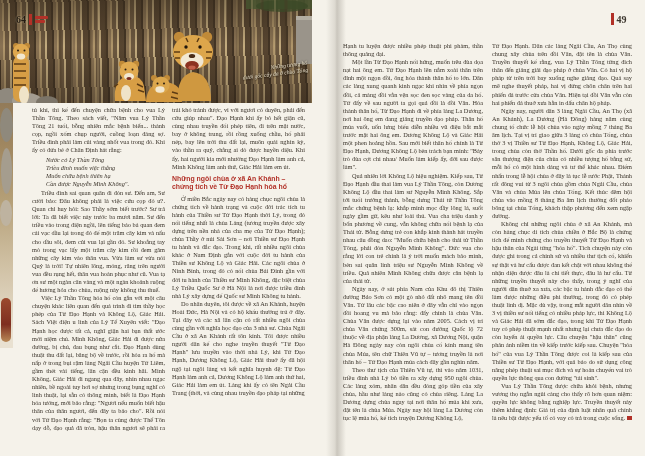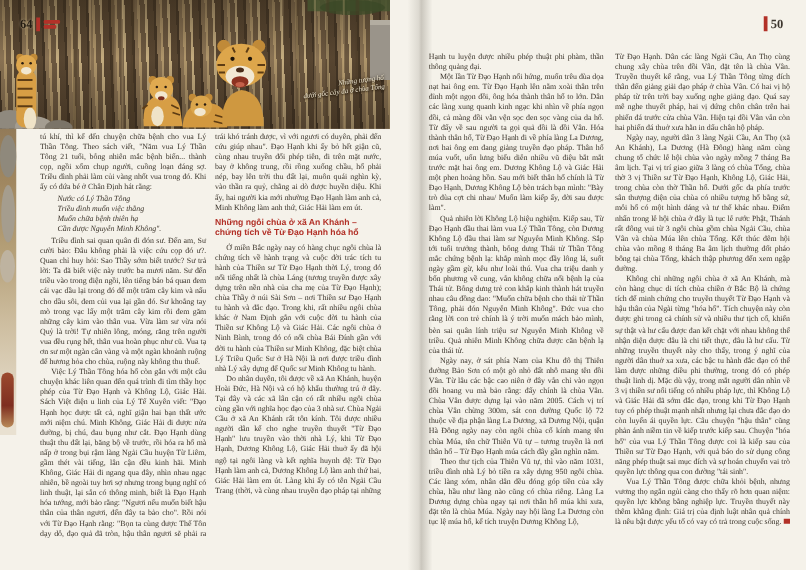--- a/index.html
+++ b/index.html
@@ -180,16 +180,16 @@
 
   <div class="col colR2">
     <p class="cont">Từ Đạo Hạnh. Dân các làng Ngải Cầu, An Thọ cùng chung xây chùa trên đồi Vân, đặt tên là chùa Vân. Truyền thuyết kể rằng, vua Lý Thần Tông từng đích thân đến giảng giải đạo pháp ở chùa Vân. Có hai vị hộ pháp từ trên trời bay xuống nghe giảng đạo. Quá say mê nghe thuyết pháp, hai vị đứng chôn chân trên hai phiến đá trước cửa chùa Vân. Hiện tại đồi Vân vẫn còn hai phiến đá thuở xưa hằn in dấu chân hộ pháp.</p>
     <p>Ngày nay, người dân 3 làng Ngải Cầu, An Thọ (xã An Khánh), La Dương (Hà Đông) hàng năm cùng chung tổ chức lễ hội chùa vào ngày mồng 7 tháng Ba âm lịch. Tại vị trí giao giữa 3 làng có chùa Tổng, chùa thờ 3 vị Thiền sư Từ Đạo Hạnh, Không Lộ, Giác Hải, trong chùa còn thờ Thần hổ. Dưới gốc đa phía trước sân thượng điện của chùa có nhiều tượng hổ bằng sứ, mỗi hổ có một hình dáng và tư thế khác nhau. Điểm nhấn trong lễ hội chùa ở đây là tục lễ rước Phật, Thánh rất đông vui từ 3 ngôi chùa gồm chùa Ngải Cầu, chùa Vân và chùa Múa lên chùa Tổng. Kết thúc đêm hội chùa vào mồng 8 tháng Ba âm lịch thường đốt pháo bông tại chùa Tổng, khách thập phương đến xem ngập đường.</p>
     <p>Không chỉ những ngôi chùa ở xã An Khánh, mà còn hàng chục di tích chùa chiền ở Bắc Bộ là chứng tích để minh chứng cho truyền thuyết Từ Đạo Hạnh và hậu thân của Ngài từng "hóa hổ". Tích chuyện này còn được ghi trong cả chính sử và nhiều thư tịch cổ, khiến sự thật và hư cấu được đan kết chặt với nhau không thể nhận diện được đâu là chi tiết thực, đâu là hư cấu. Từ những truyền thuyết này cho thấy, trong ý nghĩ của người dân thuở xa xưa, các bậc tu hành đắc đạo có thể làm được những điều phi thường, trong đó có phép thuật linh dị. Mặc dù vậy, trong mắt người dân nhìn về 3 vị thiền sư nổi tiếng có nhiều pháp lực, thì Không Lộ và Giác Hải đã sớm đắc đạo, trong khi Từ Đạo Hạnh tuy có phép thuật mạnh nhất nhưng lại chưa đắc đạo do còn luyến ái quyền lực. Câu chuyện "hậu thân" cũng phản ánh niềm tin về kiếp trước kiếp sau. Chuyện "hóa hổ" của vua Lý Thần Tông được coi là kiếp sau của Thiền sư Từ Đạo Hạnh, với quả báo do sử dụng công năng phép thuật sai mục đích và sự hoán chuyển vai trò quyền lực thông qua con đường "tái sinh".</p>
     <p><span>Vua Lý Thần Tông được chữa khỏi bệnh, nhưng vương thọ ngắn ngủi càng cho thấy rõ hơn quan niệm: quyền lực không bằng nghiệp lực. Truyền thuyết này thêm khẳng định: Giá trị của định luật nhân quả chính là nêu bật được yếu tố có vay có trả trong cuộc sống.</span><span class="endmark"></span></p>
   </div>
 
   <div class="pageno-right">
     <span class="redbar2"></span>
-    <span class="num">50</span>
+    <span class="num">49</span>
   </div>
 
 </div>
 
 </body></html>

